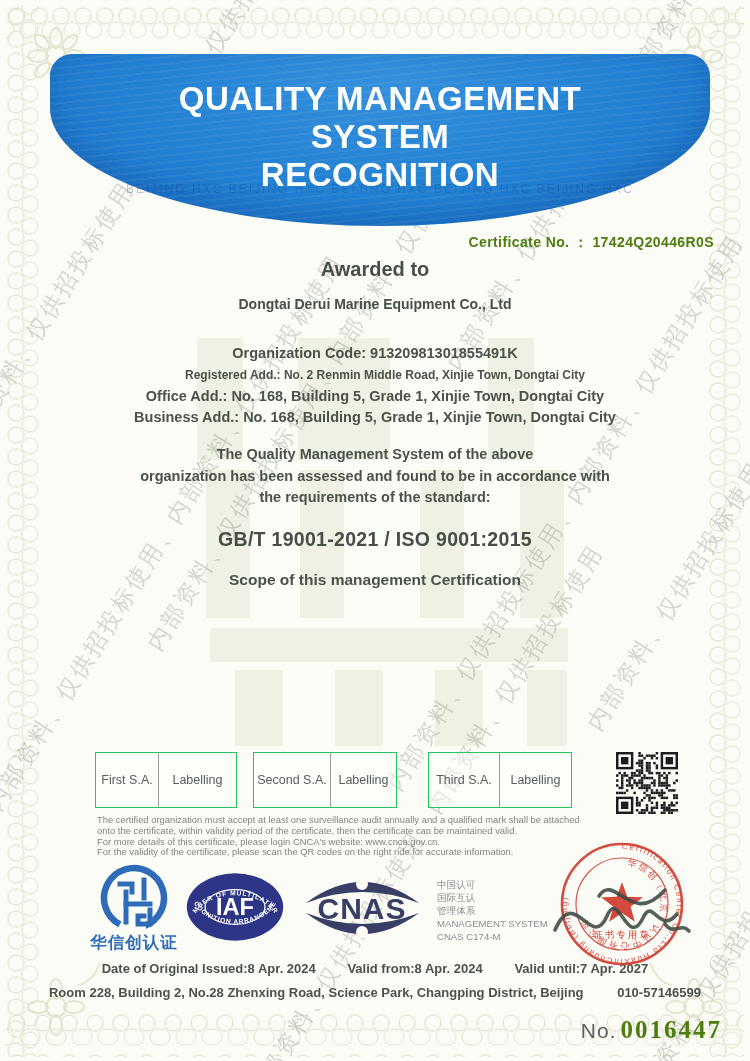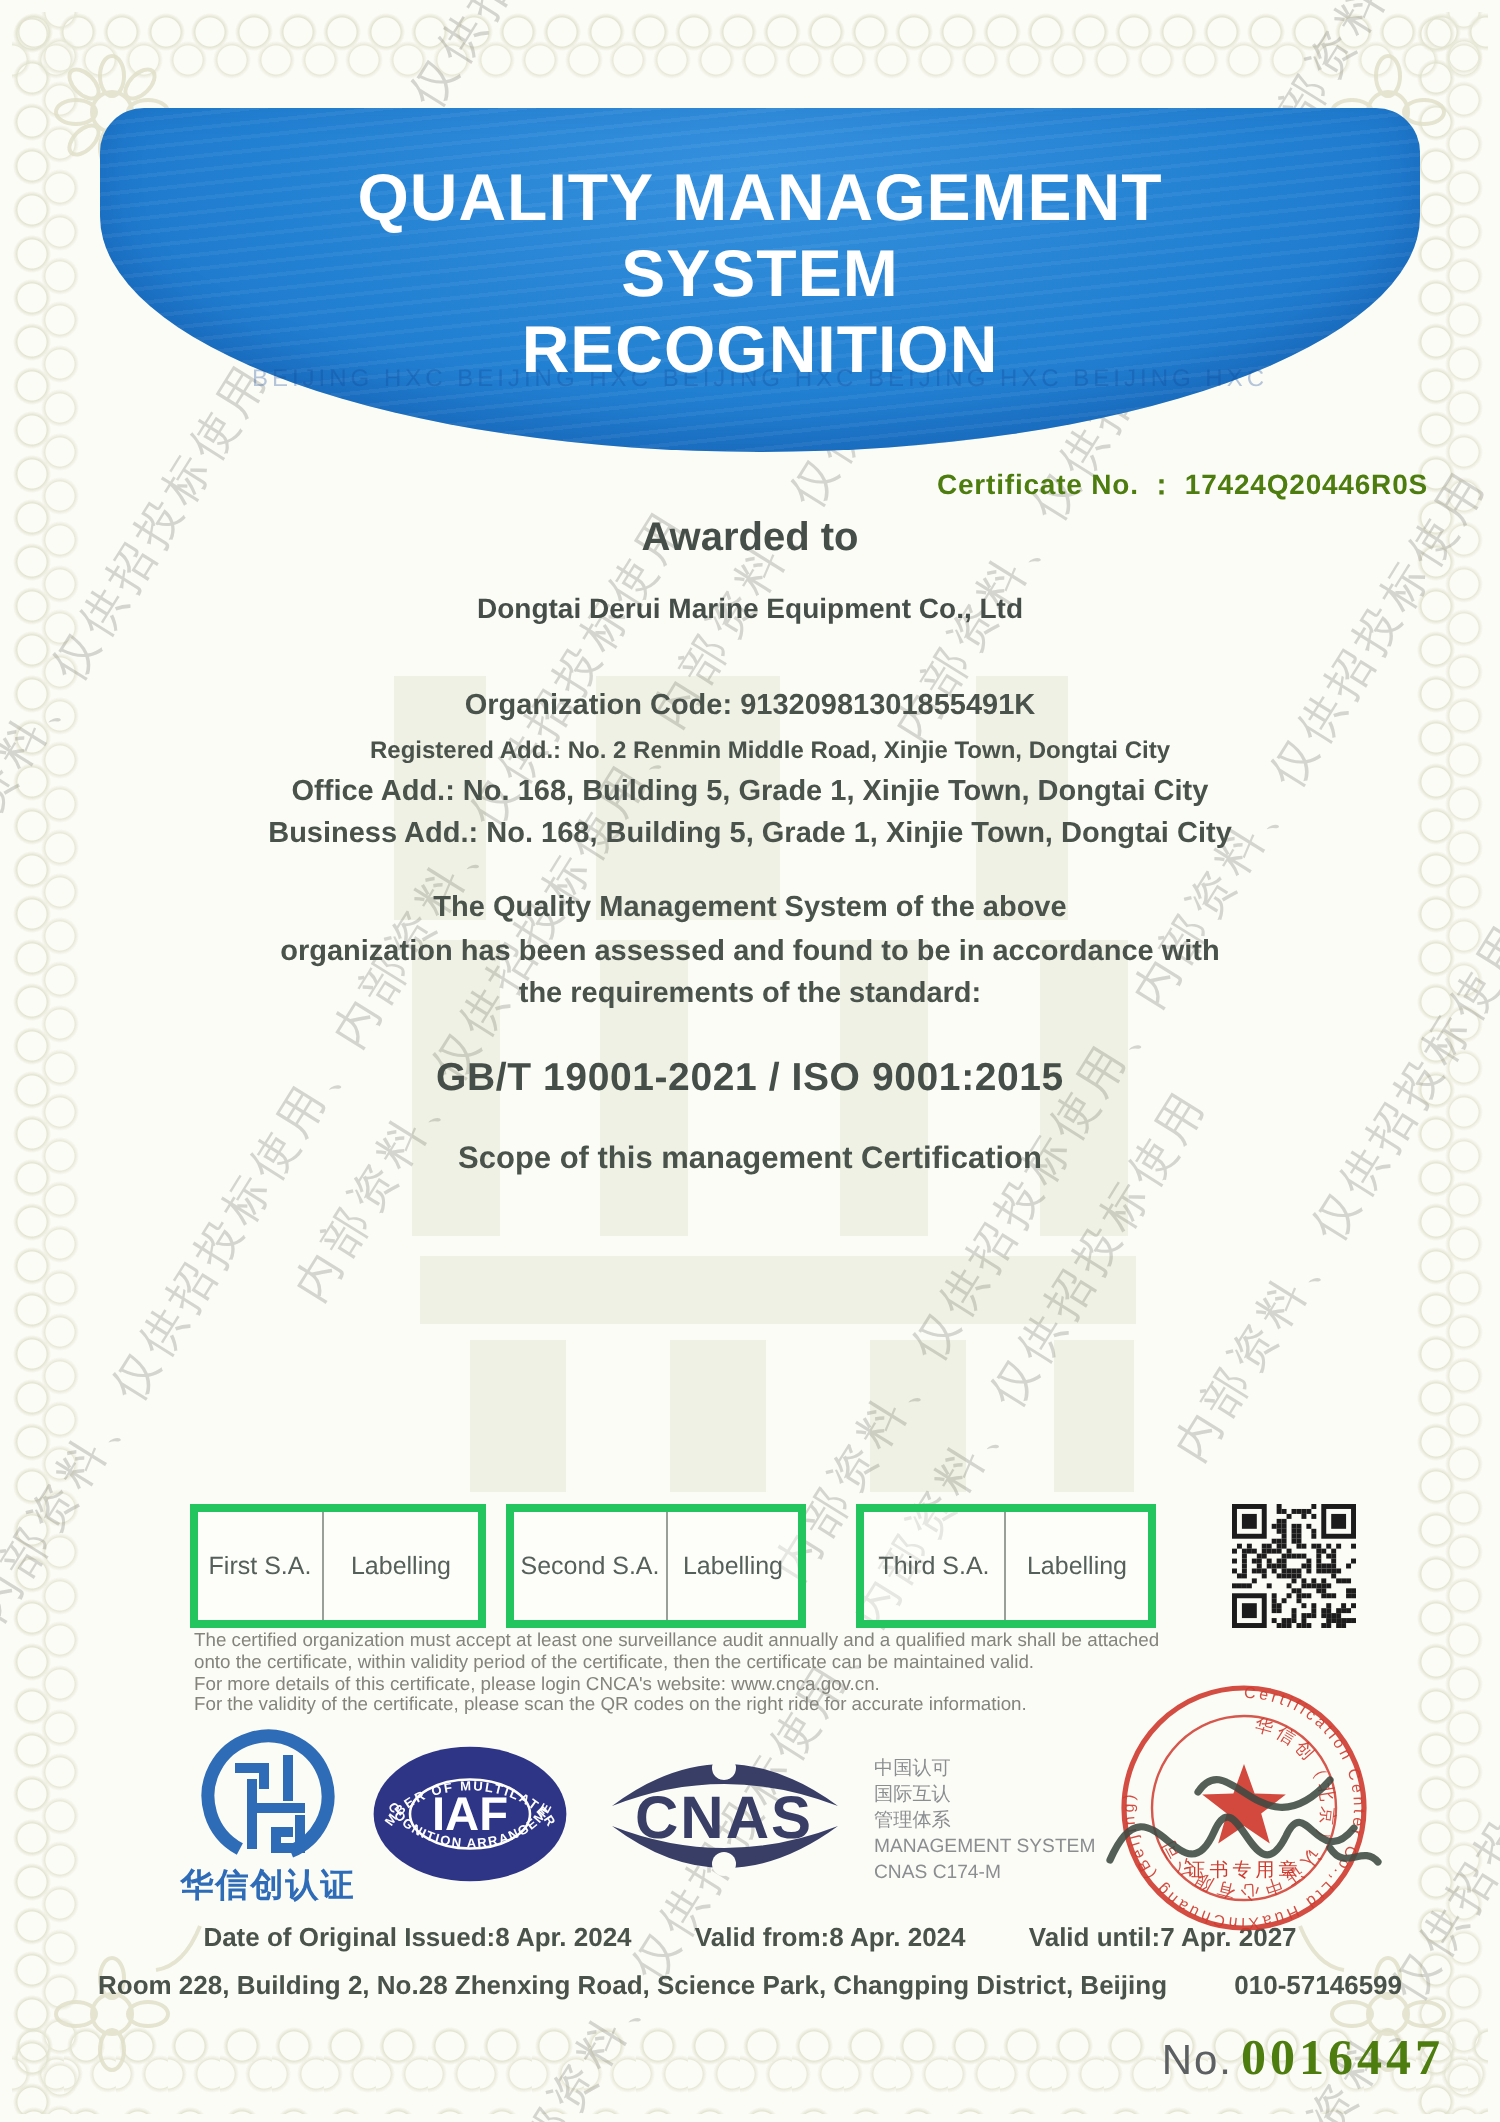--- a/index.html
+++ b/index.html
@@ -56,21 +56,21 @@
   .org{top:345px;font-size:14.5px;}
   .addr1{top:368px;font-size:12px;padding-left:20px;}
   .addr2{top:388px;font-size:14.5px;}
   .addr3{top:409px;font-size:14.5px;}
   .statement{top:444px;font-size:14.5px;line-height:21.5px;}
   .standard{top:528px;font-size:19.5px;letter-spacing:.3px;color:#454e48;}
   .scope-head{top:571px;font-size:15.5px;}
   .scope-lines{top:638px;font-size:14.5px;line-height:21.5px;}
 
   
-  .abox{position:absolute;top:752px;height:54px;border:4px solid #22c55e;z-index:5;
+  .abox{position:absolute;top:752px;height:54px;border:1px solid #22c55e;z-index:5;
         display:flex;background:rgba(255,255,255,.4);}
   .abox .cell{display:flex;align-items:center;justify-content:center;
         font-size:12.5px;color:#55605a;}
   .abox .c1{border-right:1px solid #99a099;}
   .b1{left:95px;width:140px;} .b1 .c1{width:62px;} .b1 .c2{flex:1;}
   .b2{left:253px;width:142px;} .b2 .c1{width:76px;} .b2 .c2{flex:1;}
   .b3{left:428px;width:142px;} .b3 .c1{width:70px;} .b3 .c2{flex:1;}
   .qr{position:absolute;left:616px;top:752px;z-index:5;}
 
   

